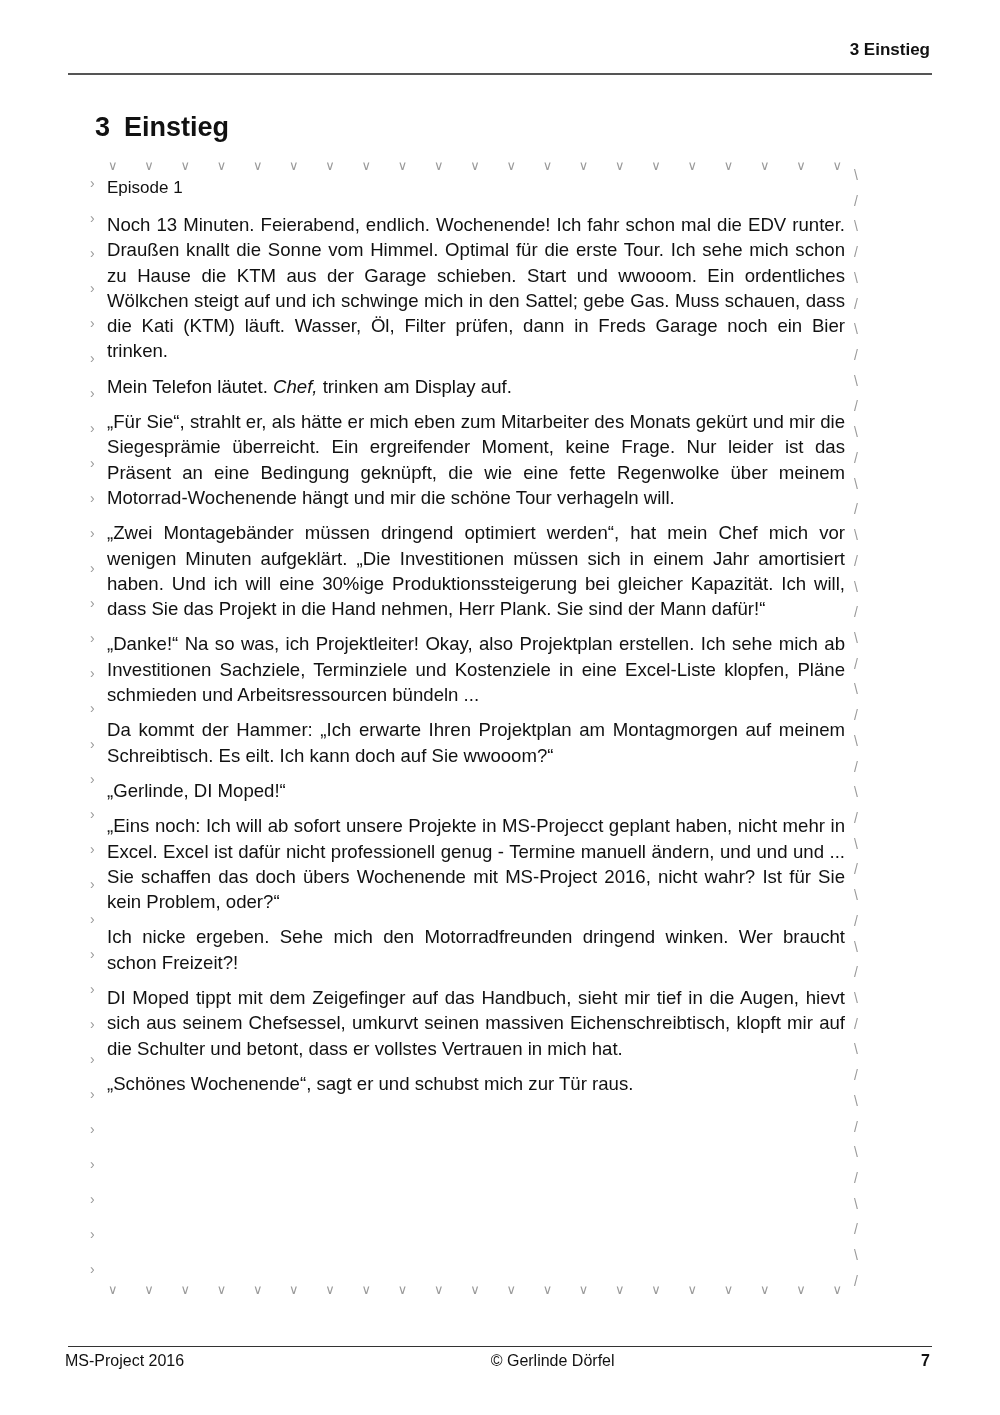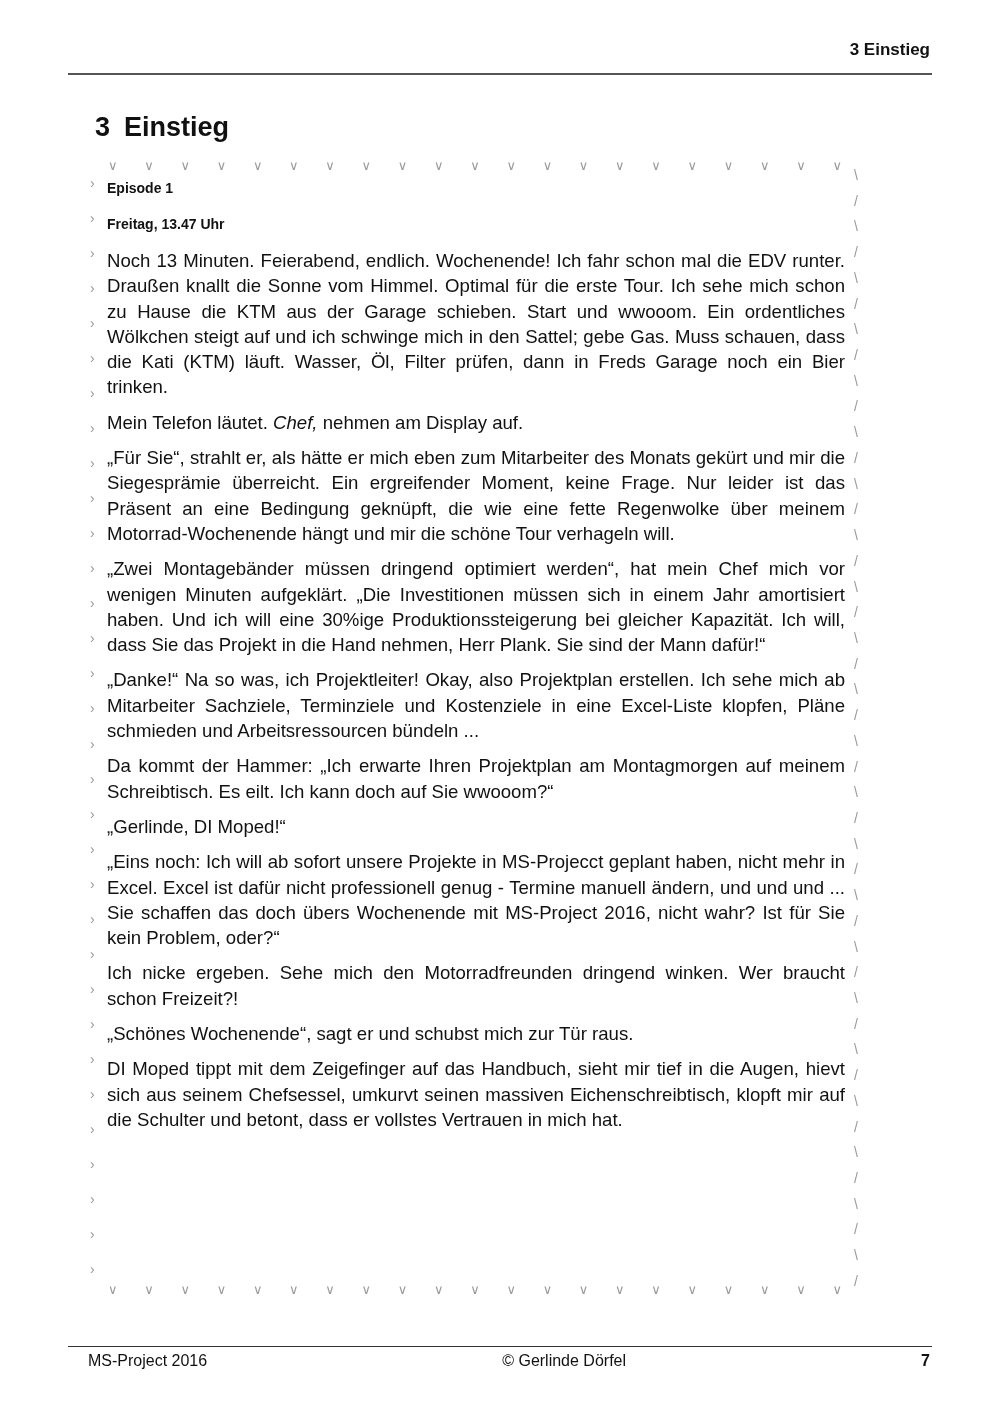--- a/index.html
+++ b/index.html
@@ -13,23 +13,23 @@
   .chev-row { position: absolute; left: 18px; right: 18px; height: 16px; display: flex; justify-content: space-between;
               color: #9a9a9a; font-size: 13px; line-height: 16px; }
   .chev-row.top { top: 0; }
   .chev-row.bottom { top: 1124px; }
   .chev-col { position: absolute; width: 14px; display: flex; flex-direction: column; justify-content: space-between;
               color: #9a9a9a; font-size: 14px; line-height: 14px; }
   .chev-col.left { left: 0; top: 18px; bottom: 22px; }
   .chev-col.right { right: -8px; top: 10px; bottom: 10px; }
   .content { position: absolute; left: 17px; right: 15px; top: 18px; font-size: 18.6px; line-height: 25.3px; }
   .content p { margin: 0 0 10px 0; text-align: justify; }
-  .content h3 { margin: 0 0 12px 0; font-size: 14px; font-weight: bold; line-height: 24px; }
+  .content h3 { margin: 0 0 12px 0; font-size: 17px; font-weight: normal; line-height: 24px; }
   .footer-rule { position: absolute; left: 68px; right: 68px; top: 1346px; height: 1px; background: #333; }
-  .footer { position: absolute; left: 88px; right: 70px; top: 1352px; font-size: 16px; display: flex; justify-content: space-between; }
+  .footer { position: absolute; left: 65px; right: 70px; top: 1352px; font-size: 16px; display: flex; justify-content: space-between; }
   .footer .page { font-weight: bold; }
 </style>
 </head>
 <body>
 
 <div class="header-title">3 Einstieg</div>
 <div class="header-rule"></div>
 
 <div class="chapter-title">
   <span class="num">3</span><span>Einstieg</span>
@@ -158,32 +158,31 @@
       <span>∨</span>
       <span>∨</span>
       <span>∨</span>
       <span>∨</span>
       <span>∨</span>
       <span>∨</span>
     </div>
 
   <div class="content">
     <h3>Episode 1</h3>
-    <h3>Freitag, 13.47 Uhr</h3>
     <p>Noch 13 Minuten. Feierabend, endlich. Wochenende! Ich fahr schon mal die EDV runter. Draußen knallt die Sonne vom Himmel. Optimal für die erste Tour. Ich sehe mich schon zu Hause die KTM aus der Garage schieben. Start und wwooom. Ein ordentliches Wölkchen steigt auf und ich schwinge mich in den Sattel; gebe Gas. Muss schauen, dass die Kati (KTM) läuft. Wasser, Öl, Filter prüfen, dann in Freds Garage noch ein Bier trinken.</p>
-    <p><span>Mein Telefon läutet. </span><em>Chef,</em><span> nehmen am Display auf.</span></p>
+    <p><span>Mein Telefon läutet. </span><em>Chef,</em><span> trinken am Display auf.</span></p>
     <p>„Für Sie“, strahlt er, als hätte er mich eben zum Mitarbeiter des Monats gekürt und mir die Siegesprämie überreicht. Ein ergreifender Moment, keine Frage. Nur leider ist das Präsent an eine Bedingung geknüpft, die wie eine fette Regenwolke über meinem Motorrad-Wochenende hängt und mir die schöne Tour verhageln will.</p>
     <p>„Zwei Montagebänder müssen dringend optimiert werden“, hat mein Chef mich vor wenigen Minuten aufgeklärt. „Die Investitionen müssen sich in einem Jahr amortisiert haben. Und ich will eine 30%ige Produktionssteigerung bei gleicher Kapazität. Ich will, dass Sie das Projekt in die Hand nehmen, Herr Plank. Sie sind der Mann dafür!“</p>
-    <p>„Danke!“ Na so was, ich Projektleiter! Okay, also Projektplan erstellen. Ich sehe mich ab Mitarbeiter Sachziele, Terminziele und Kostenziele in eine Excel-Liste klopfen, Pläne schmieden und Arbeitsressourcen bündeln ...</p>
+    <p>„Danke!“ Na so was, ich Projektleiter! Okay, also Projektplan erstellen. Ich sehe mich ab Investitionen Sachziele, Terminziele und Kostenziele in eine Excel-Liste klopfen, Pläne schmieden und Arbeitsressourcen bündeln ...</p>
     <p>Da kommt der Hammer: „Ich erwarte Ihren Projektplan am Montagmorgen auf meinem Schreibtisch. Es eilt. Ich kann doch auf Sie wwooom?“</p>
     <p>„Gerlinde, DI Moped!“</p>
     <p>„Eins noch: Ich will ab sofort unsere Projekte in MS-Projecct geplant haben, nicht mehr in Excel. Excel ist dafür nicht professionell genug - Termine manuell ändern, und und und ... Sie schaffen das doch übers Wochenende mit MS-Project 2016, nicht wahr? Ist für Sie kein Problem, oder?“</p>
     <p>Ich nicke ergeben. Sehe mich den Motorradfreunden dringend winken. Wer braucht schon Freizeit?!</p>
+    <p>DI Moped tippt mit dem Zeigefinger auf das Handbuch, sieht mir tief in die Augen, hievt sich aus seinem Chefsessel, umkurvt seinen massiven Eichenschreibtisch, klopft mir auf die Schulter und betont, dass er vollstes Vertrauen in mich hat.</p>
     <p>„Schönes Wochenende“, sagt er und schubst mich zur Tür raus.</p>
-    <p>DI Moped tippt mit dem Zeigefinger auf das Handbuch, sieht mir tief in die Augen, hievt sich aus seinem Chefsessel, umkurvt seinen massiven Eichenschreibtisch, klopft mir auf die Schulter und betont, dass er vollstes Vertrauen in mich hat.</p>
   </div>
 </div>
 
 <div class="footer-rule"></div>
 <div class="footer">
   <span>MS-Project 2016</span>
   <span>© Gerlinde Dörfel</span>
   <span class="page">7</span>
 </div>
 

